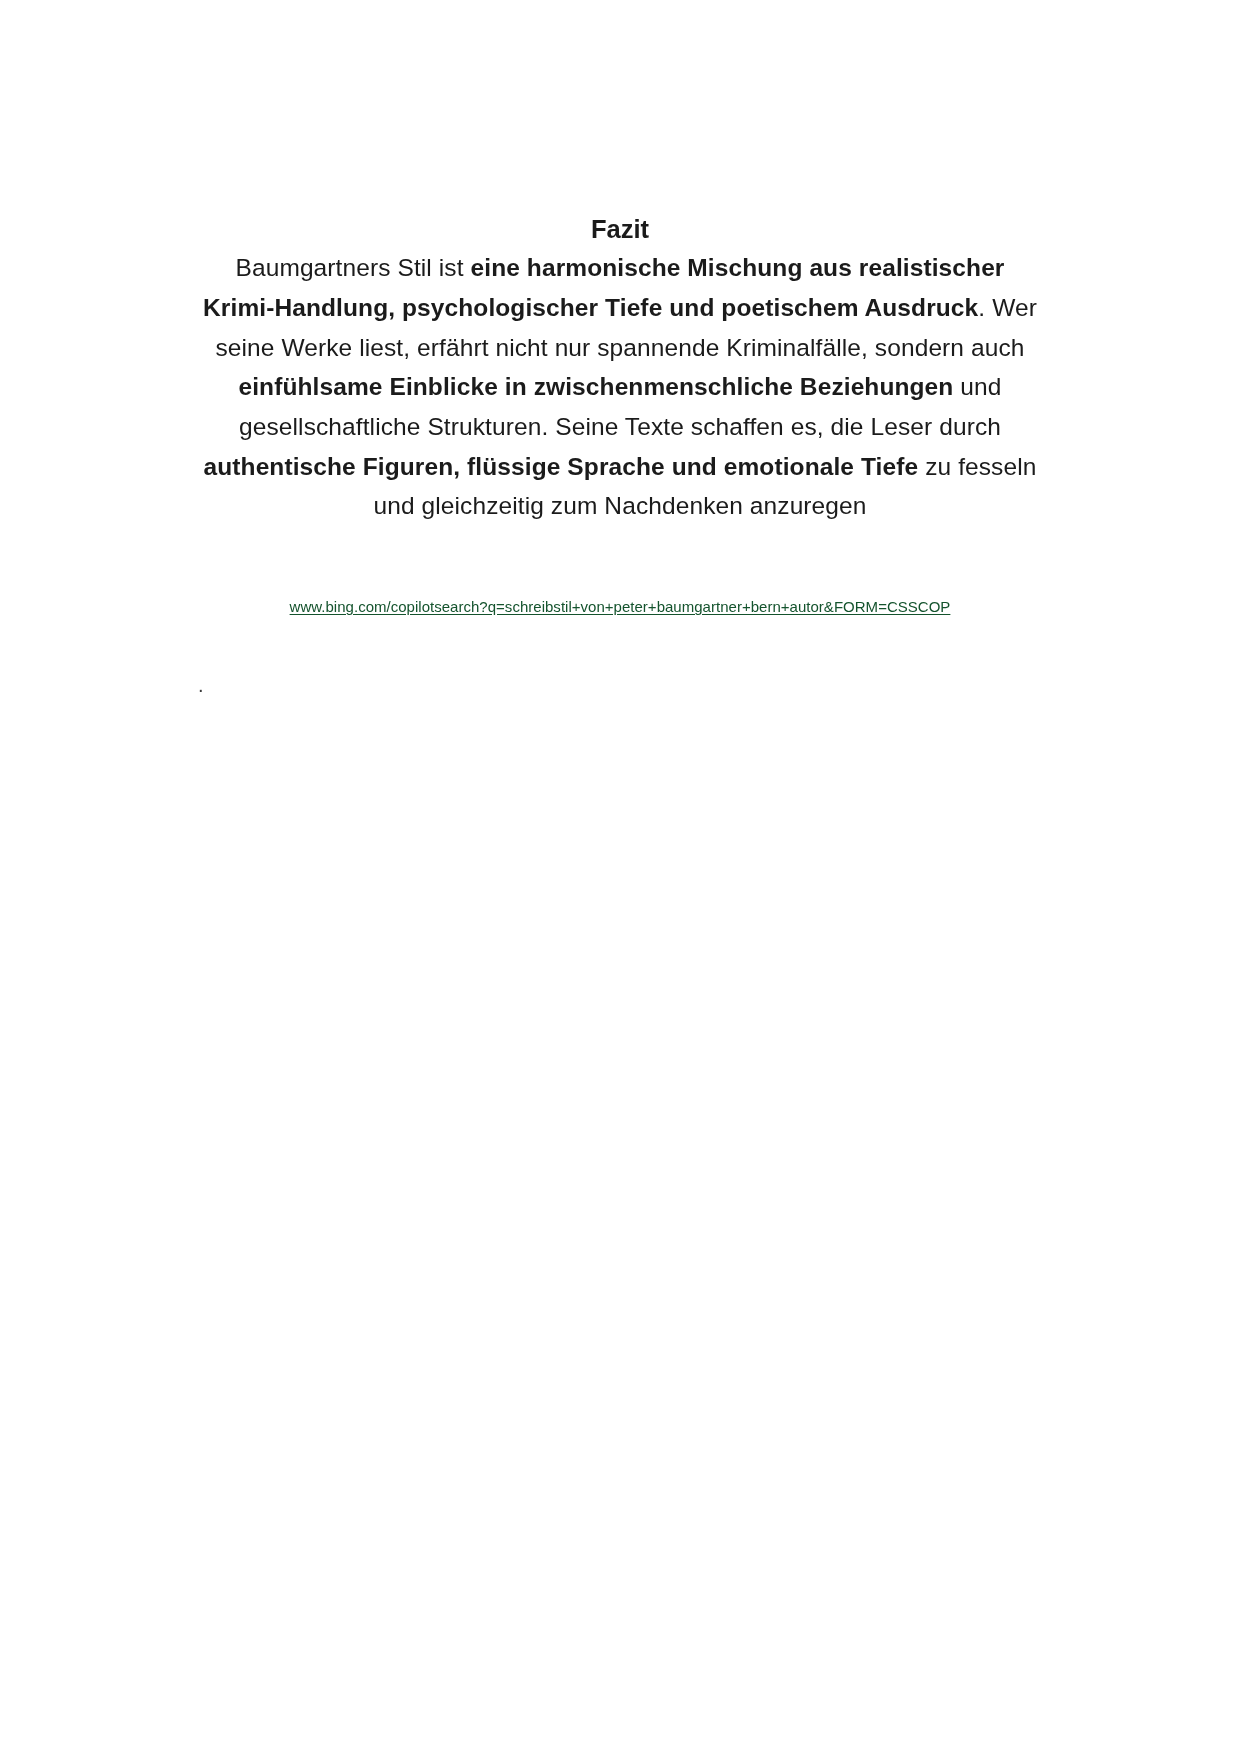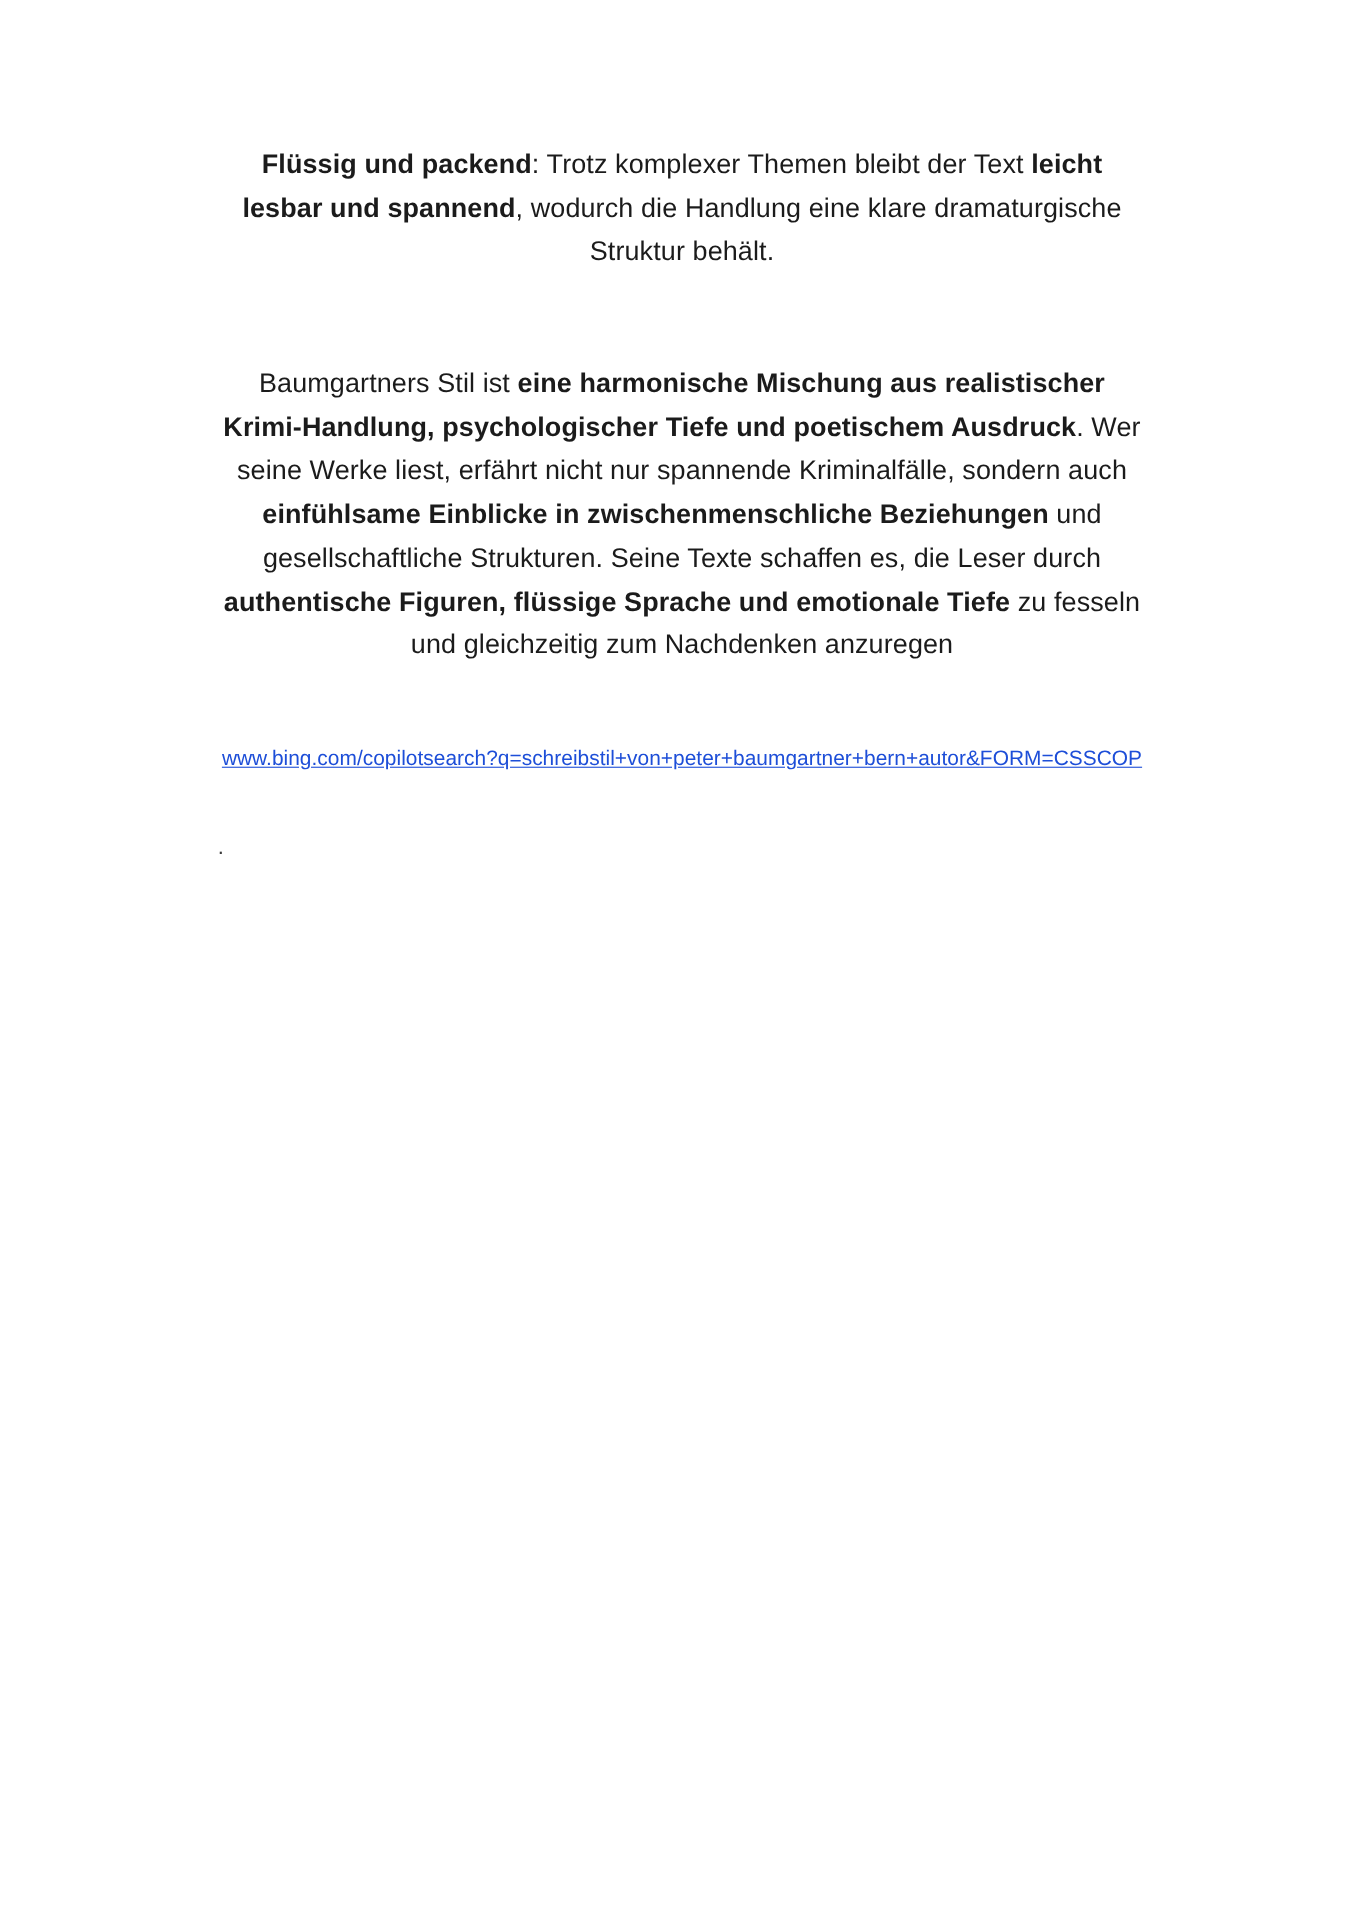--- a/index.html
+++ b/index.html
@@ -43,48 +43,48 @@
     font-size: 25.5px;
     font-weight: 700;
     line-height: 1.5;
     color: #1b1b1b;
   }
   .link-row {
     margin-top: 72px;
     text-align: center;
   }
   a.source-link {
-    font-size: 19px;
-    color: #1d4ed8;
+    font-size: 15px;
+    color: #14532d;
     text-decoration: underline;
     text-underline-offset: 2px;
     word-break: break-all;
     letter-spacing: 0.02px;
   }
   .trailing-dot {
     margin-top: 58px;
     margin-left: -2px;
     font-size: 20px;
     color: #3a3a3a;
     text-align: left;
   }
 </style>
 </head>
 <body>
 
 <div class="page">
   <div class="doc-body">
 
-    <p class="para"><span class="b">Flüssig und packend</span><span>: Trotz komplexer Themen bleibt der Text </span><span class="b">leicht lesbar und spannend</span><span>, wodurch die Handlung eine klare dramaturgische Struktur behält.</span></p>
 
     <div class="gap-lg"></div>
 
 
     <div class="gap-lg"></div>
 
+    <h2 class="section-title">Fazit</h2>
 
     <p class="para"><span>Baumgartners Stil ist </span><span class="b">eine harmonische Mischung aus realistischer Krimi-Handlung, psychologischer Tiefe und poetischem Ausdruck</span><span>. Wer seine Werke liest, erfährt nicht nur spannende Kriminalfälle, sondern auch </span><span class="b">einfühlsame Einblicke in zwischenmenschliche Beziehungen</span><span> und gesellschaftliche Strukturen. Seine Texte schaffen es, die Leser durch </span><span class="b">authentische Figuren, flüssige Sprache und emotionale Tiefe</span><span> zu fesseln und gleichzeitig zum Nachdenken anzuregen</span></p>
 
     <div class="link-row">
       <a class="source-link" href="#">www.bing.com/copilotsearch?q=schreibstil+von+peter+baumgartner+bern+autor&amp;FORM=CSSCOP</a>
     </div>
 
     <div class="trailing-dot">.</div>
 
   </div>

